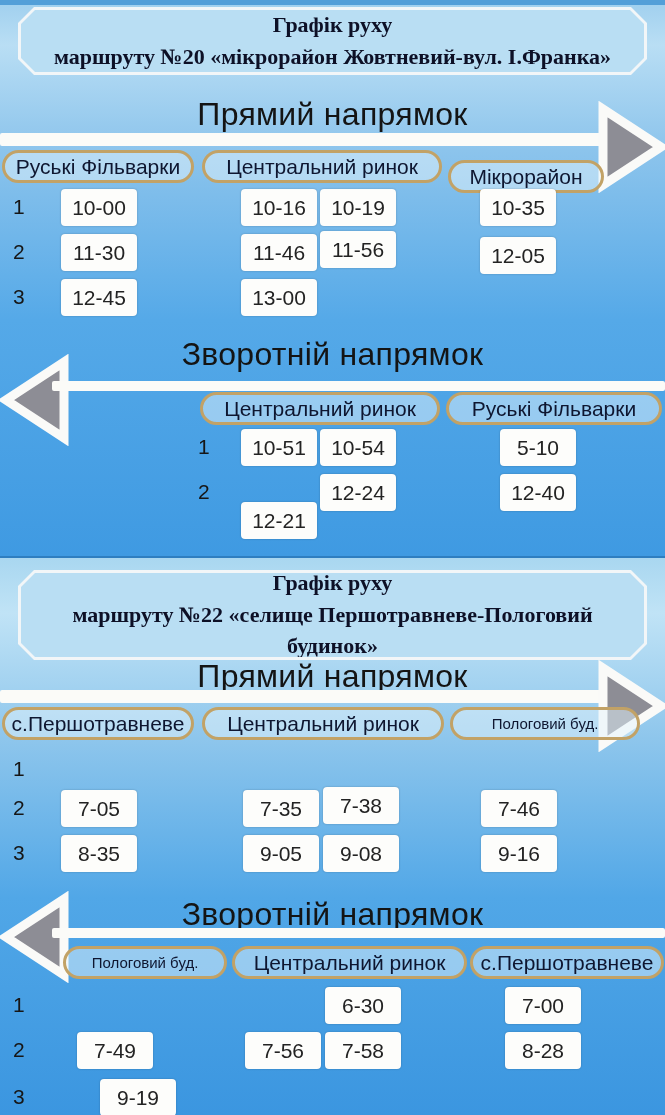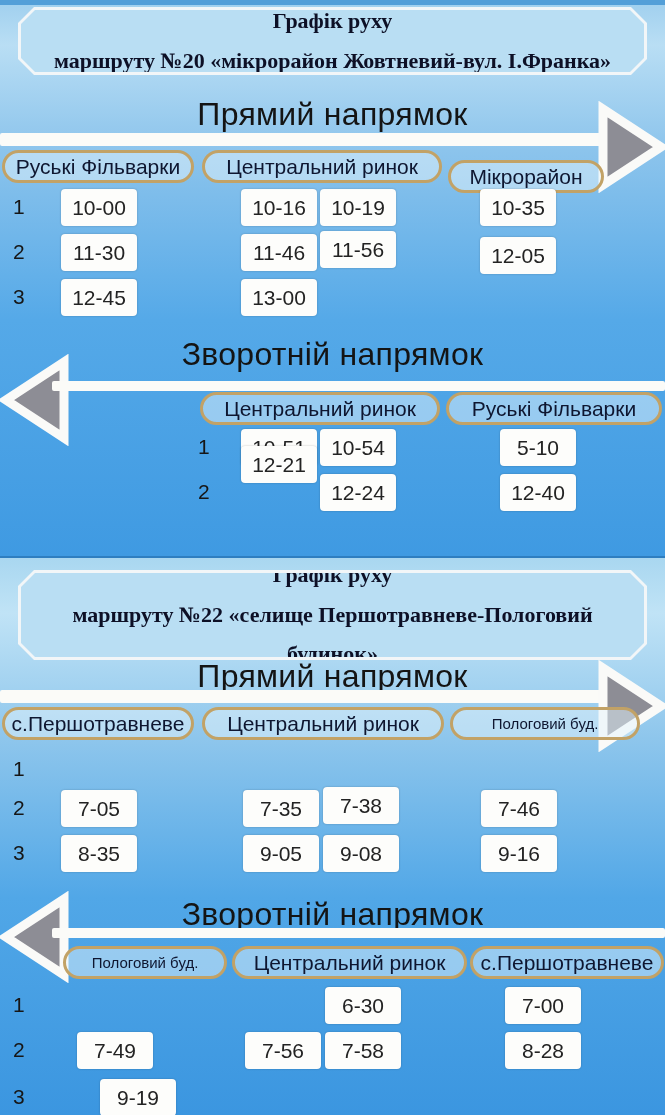--- a/index.html
+++ b/index.html
@@ -3,21 +3,21 @@
 <meta charset="utf-8">
 <style>
   html,body{margin:0;padding:0}
   body{width:665px;height:1115px;overflow:hidden;font-family:"Liberation Sans",sans-serif;background:#3d98e0}
   .panel{position:relative;width:665px;overflow:hidden}
   #p1{height:556px;background:linear-gradient(180deg,#9fcfee 0px,#b9def4 45px,#8cc4ec 150px,#55a9e8 320px,#3f9ae2 556px);border-bottom:2px solid #2e7ec0}
   #p2{height:557px;background:linear-gradient(180deg,#a9d7f0 0px,#c0e3f6 55px,#8ec6ec 180px,#51a7e7 340px,#3b96e0 100%)}
   .topstrip{position:absolute;top:0;left:0;right:0;height:5px;background:#539fd8}
   .tbox{position:absolute;left:18px;width:629px;background:#f2f6f8;box-sizing:border-box;
         clip-path:polygon(16px 0,calc(100% - 16px) 0,100% 16px,100% calc(100% - 16px),calc(100% - 16px) 100%,16px 100%,0 calc(100% - 16px),0 16px)}
-  .tbox-in{position:absolute;inset:3px;background:#b9def3;display:flex;flex-direction:column;align-items:center;justify-content:center;gap:13px;
+  .tbox-in{position:absolute;inset:3px;background:#b9def3;display:flex;flex-direction:column;align-items:center;justify-content:center;gap:5px;
         clip-path:polygon(14px 0,calc(100% - 14px) 0,100% 14px,100% calc(100% - 14px),calc(100% - 14px) 100%,14px 100%,0 calc(100% - 14px),0 14px)}
   .tl{font-family:"Liberation Serif",serif;font-weight:700;font-size:22px;color:#0d1026;line-height:1.2;text-align:center;white-space:nowrap}
   .dirhead{position:absolute;left:0;width:100%;text-align:center;font-size:32px;color:#141414;letter-spacing:.3px}
   .bar{position:absolute;background:#fbfbf8;border-radius:2px}
   .tri{position:absolute;width:70px;height:92px;line-height:0}
   .pill{position:absolute;height:33px;box-sizing:border-box;border:3px solid #c2a266;border-radius:18px;
         background:rgba(228,243,252,.50);display:flex;align-items:center;justify-content:center;
         font-size:21px;color:#0e1630;white-space:nowrap}
   .small{font-size:15px}
   .tb{position:absolute;width:76px;height:37px;background:#fdfdfb;border-radius:4px;display:flex;align-items:center;justify-content:center;
@@ -77,21 +77,21 @@
 
   <div class="pill" style="left:200px;top:392px;width:240px">Центральний ринок</div>
   <div class="pill" style="left:446px;top:392px;width:216px">Руські Фільварки</div>
 
   <div class="rl" style="left:198px;top:435px">1</div>
   <div class="tb" style="left:241px;top:429px">10-51</div>
   <div class="tb" style="left:320px;top:429px">10-54</div>
   <div class="tb" style="left:500px;top:429px">5-10</div>
 
   <div class="rl" style="left:198px;top:480px">2</div>
-  <div class="tb" style="left:241px;top:446px">12-21</div>
+  <div class="tb" style="left:241px;top:502px">12-21</div>
   <div class="tb" style="left:320px;top:474px">12-24</div>
   <div class="tb" style="left:500px;top:474px">12-40</div>
 </section>
 
 <section class="panel" id="p2">
 
   <div class="tbox" style="top:12px;height:90px">
     <div class="tbox-in">
       <div class="tl">Графік руху</div>
       <div class="tl">маршруту №22 «селище Першотравневе-Пологовий</div>

